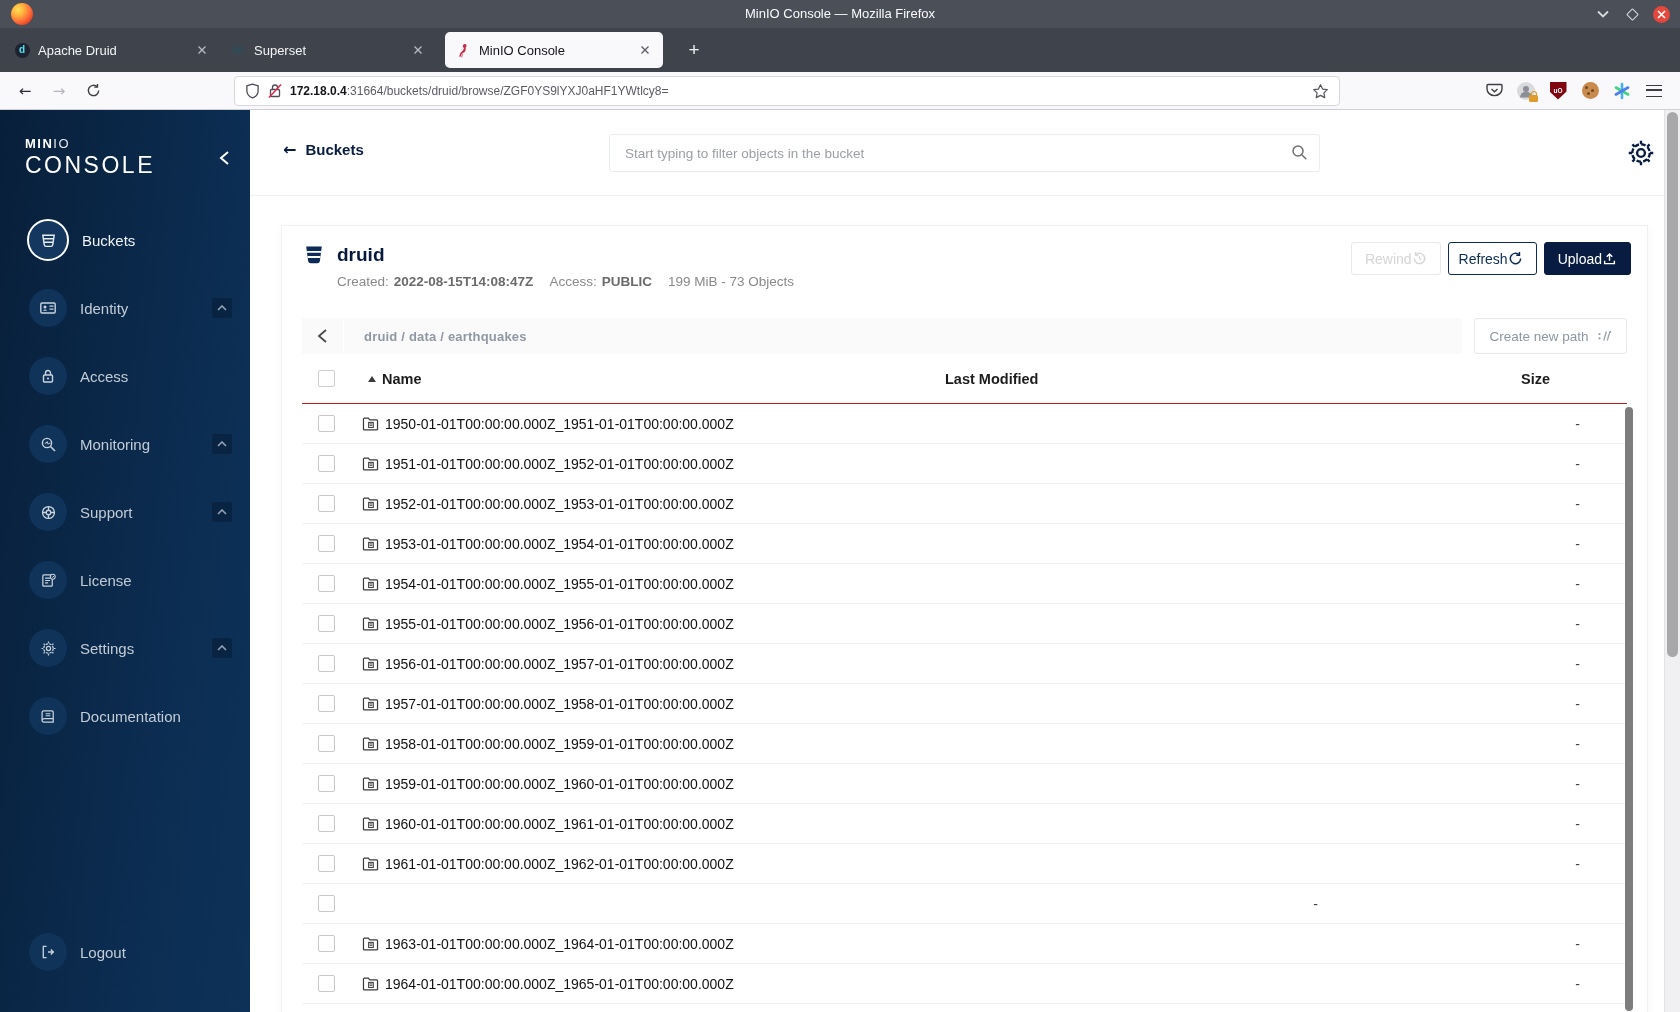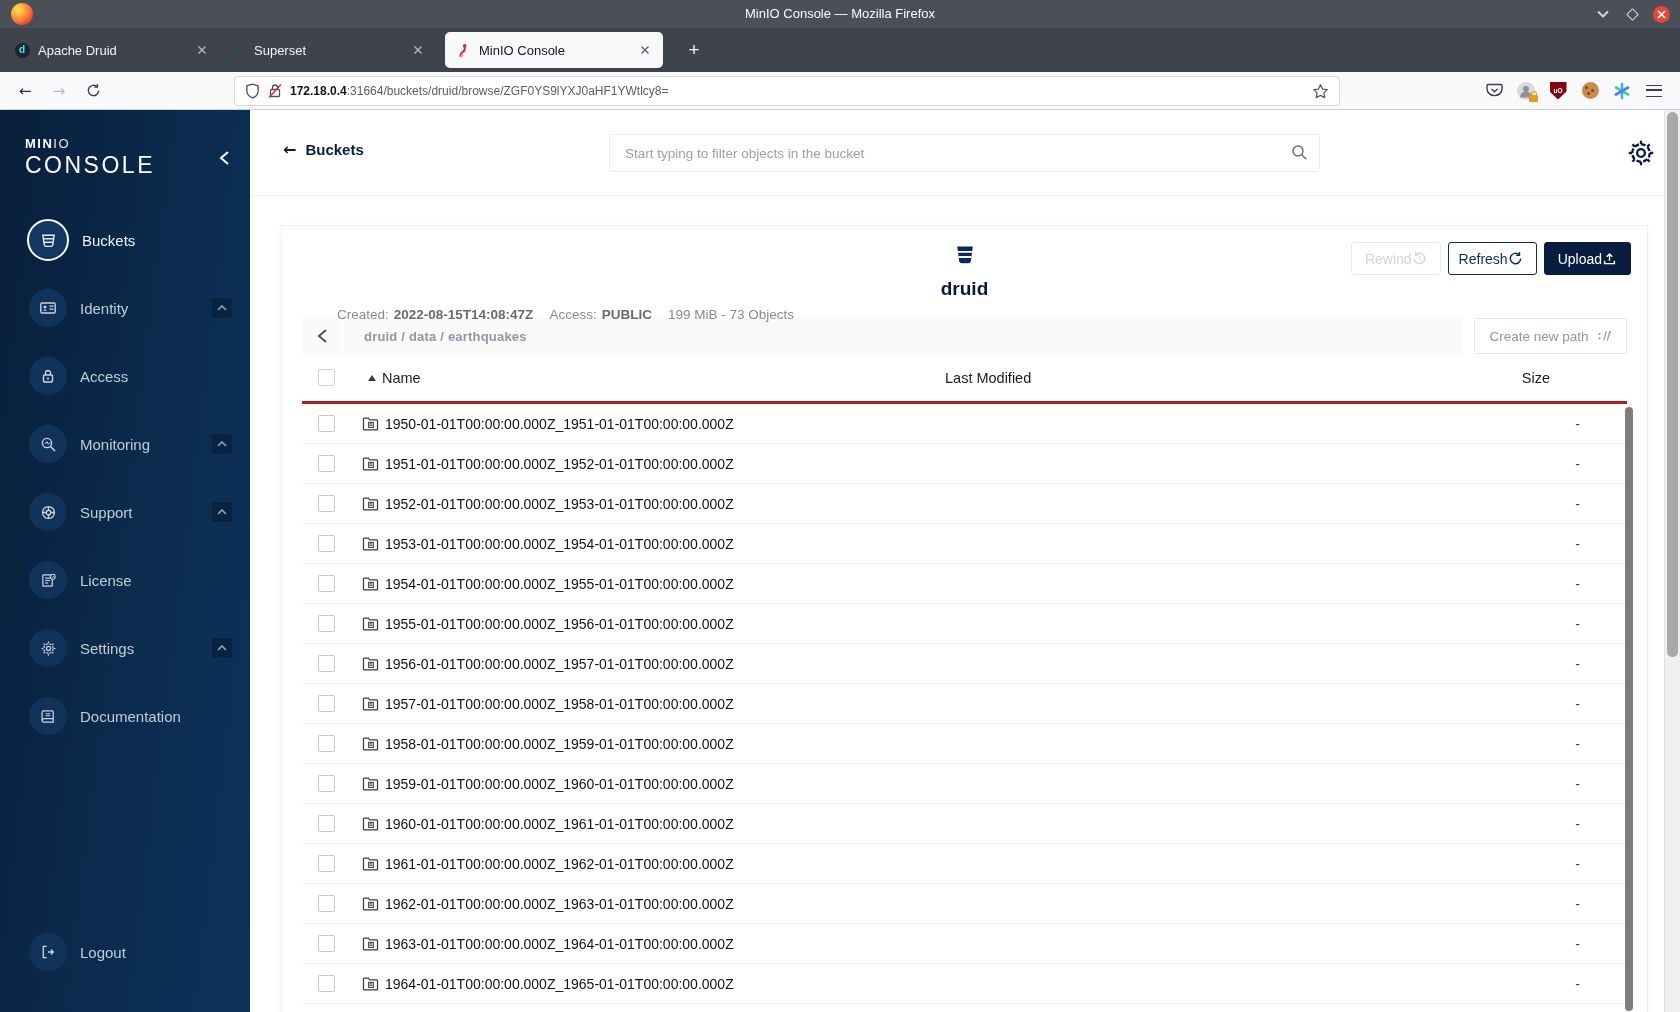--- a/index.html
+++ b/index.html
@@ -83,42 +83,42 @@
     font-size:13.5px; color:#333; font-family:"Liberation Sans",sans-serif; outline:none; }
   .search input::placeholder { color:#9b9fa5; }
   .search-ic { position:absolute; right:12px; top:10px; }
   .gear-top { position:absolute; right:8px; top:28px; width:30px; height:30px; }
 
   .content { position:absolute; top:86px; left:0; right:0; bottom:0; }
   .card { position:absolute; left:31px; top:29px; width:1367px; bottom:-24px; background:#fff;
     border:1px solid #f1f1f1; box-shadow:0 3px 10px rgba(0,0,0,.04); }
 
   .card-head { height:92px; position:relative; padding:17px 20px 0 20px; }
-  .bucket-title-row { display:flex; align-items:center; gap:11px;flex-direction:column; }
+  .bucket-title-row { display:flex; align-items:center; gap:11px; }
   .bucket-name { font-size:19px; font-weight:700; color:#07193E; }
   .bucket-meta { margin-top:7px; margin-left:35px; font-size:13.5px; color:#8a8a8a; display:flex; gap:16px; align-items:baseline; }
   .bucket-meta .v { color:#6b6b6b; font-weight:700; margin-left:5px; }
   .mgroup { white-space:nowrap; }
   .head-buttons { position:absolute; right:16px; top:16px; display:flex; gap:7px; }
   .btn { height:33px; border-radius:3px; font-size:14px; display:flex; align-items:center; 
     padding:0 13px; background:#fff; border:1px solid #e9e9e9; cursor:pointer; font-family:"Liberation Sans",sans-serif; }
   .btn.disabled { color:#d5d5d5; }
   .btn.outline-navy { border:1px solid #0C2B56; color:#0C2B56;padding-left:10px; }
   .btn.solid-navy { background:#081C42; border:1px solid #081C42; color:#fff; }
 
   .pathbar { height:36px; margin:0 20px; display:flex; }
   .path-left { flex:1; background:#fafafa; display:flex; align-items:center; margin-right:12px; }
   .path-back { width:42px; height:100%; display:flex; align-items:center; justify-content:center; border-right:1px solid #fff; cursor:pointer; }
   .breadcrumb { padding-left:20px; font-size:13px; font-weight:700; color:#8f98a3; letter-spacing:.2px; }
   .create-path { width:153px; border:1px solid #e7e7e7; border-radius:3px; background:#fff; color:#8d97a3;
     font-size:13.5px; display:flex; align-items:center; justify-content:center; gap:8px; cursor:pointer; }
 
   .table { margin:0 20px; }
   .thead, .trow { display:grid; grid-template-columns:48px 595px 420px 1fr; align-items:center; }
-  .thead { height:50px; border-bottom:3px solid #b91c1c; font-weight:400; font-size:14.5px; color:#1c1c1c; }
+  .thead { height:50px; border-bottom:1px solid #b91c1c; font-weight:700; font-size:14.5px; color:#1c1c1c; }
   .trow { height:40px; border-bottom:1px solid #f2f2f2; font-size:14px; color:#121212; }
   .cb { width:17px; height:17px; border:1px solid #c9c9c9; border-radius:2px; background:#fff; margin-left:16px; }
   .thead .cb { border-color:#cfcfcf; }
   .name-cell { display:flex; align-items:center; gap:6px; padding-left:18px; }
   .trow .name-cell { padding-left:12px; gap:6px; }
   .sort-asc { width:0; height:0; border-left:4.5px solid transparent; border-right:4.5px solid transparent; border-bottom:6px solid #3c3c3c; }
   .size-cell { text-align:right; padding-right:77px; }
   .trow .size-cell { padding-right:47px; color:#444; }
 
   .inner-scroll { position:absolute; right:14px; top:181px; bottom:24px; width:8px; background:#7d7d7d; border-radius:4px; }
@@ -701,30 +701,20 @@
       <span>1961-01-01T00:00:00.000Z_1962-01-01T00:00:00.000Z</span>
     </div>
     <div></div>
     <div class="size-cell">-</div>
   </div>
 
   <div class="trow">
     <div>
                   <div class="cb"></div>
                 </div>
-    <div class="name-cell">
-      <span>
-        <svg width="17" height="15" viewBox="0 0 18 16">
-                      <path d="M1.5 3.2 a1 1 0 0 1 1 -1 h4.2 l1.5 1.9 h7.3 a1 1 0 0 1 1 1 v8.7 a1 1 0 0 1 -1 1 H2.5 a1 1 0 0 1 -1 -1z" fill="none" stroke="#3a3a3a" stroke-width="1.3"></path>
-                      <rect x="7" y="6.8" width="5" height="5.4" fill="none" stroke="#3a3a3a" stroke-width="1.1"></rect>
-                      <path d="M8 8.4 h3 M8 10 h3" stroke="#3a3a3a" stroke-width="1"></path>
-                    </svg>
-      </span>
-      <span>1962-01-01T00:00:00.000Z_1963-01-01T00:00:00.000Z</span>
-    </div>
     <div></div>
     <div class="size-cell">-</div>
   </div>
 
   <div class="trow">
     <div>
                   <div class="cb"></div>
                 </div>
     <div class="name-cell">
       <span>

